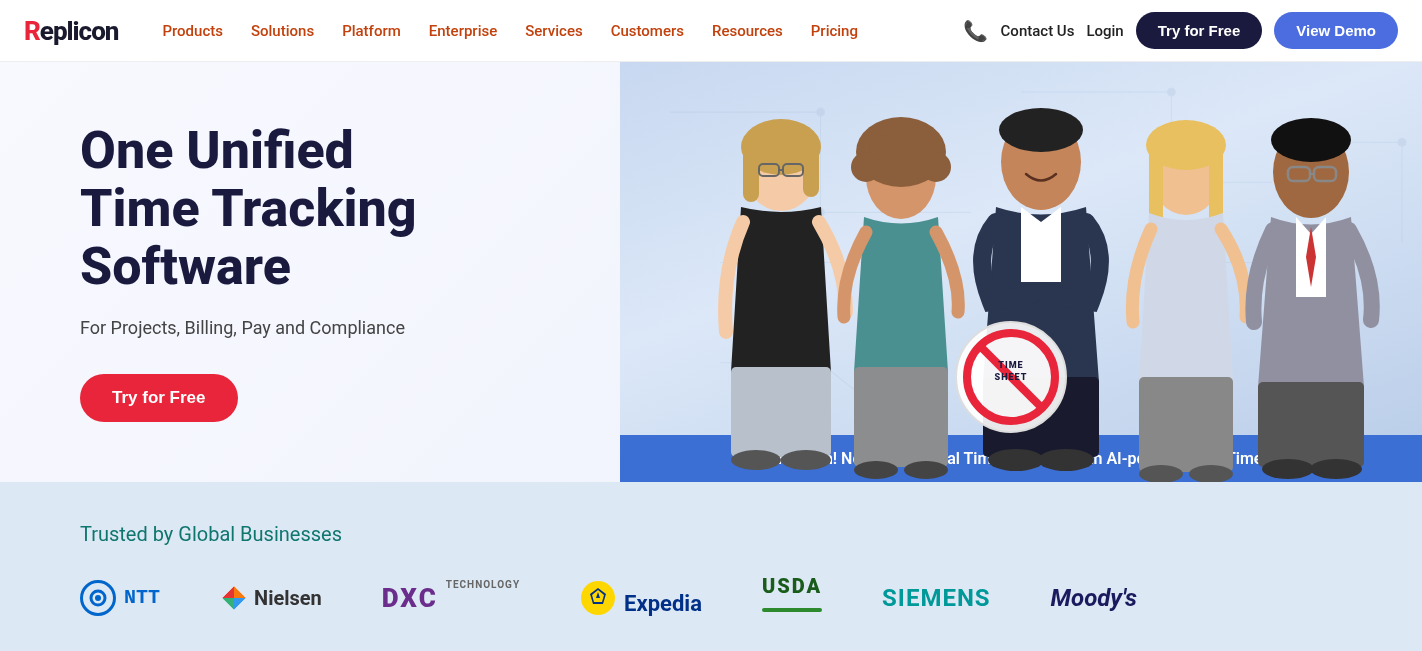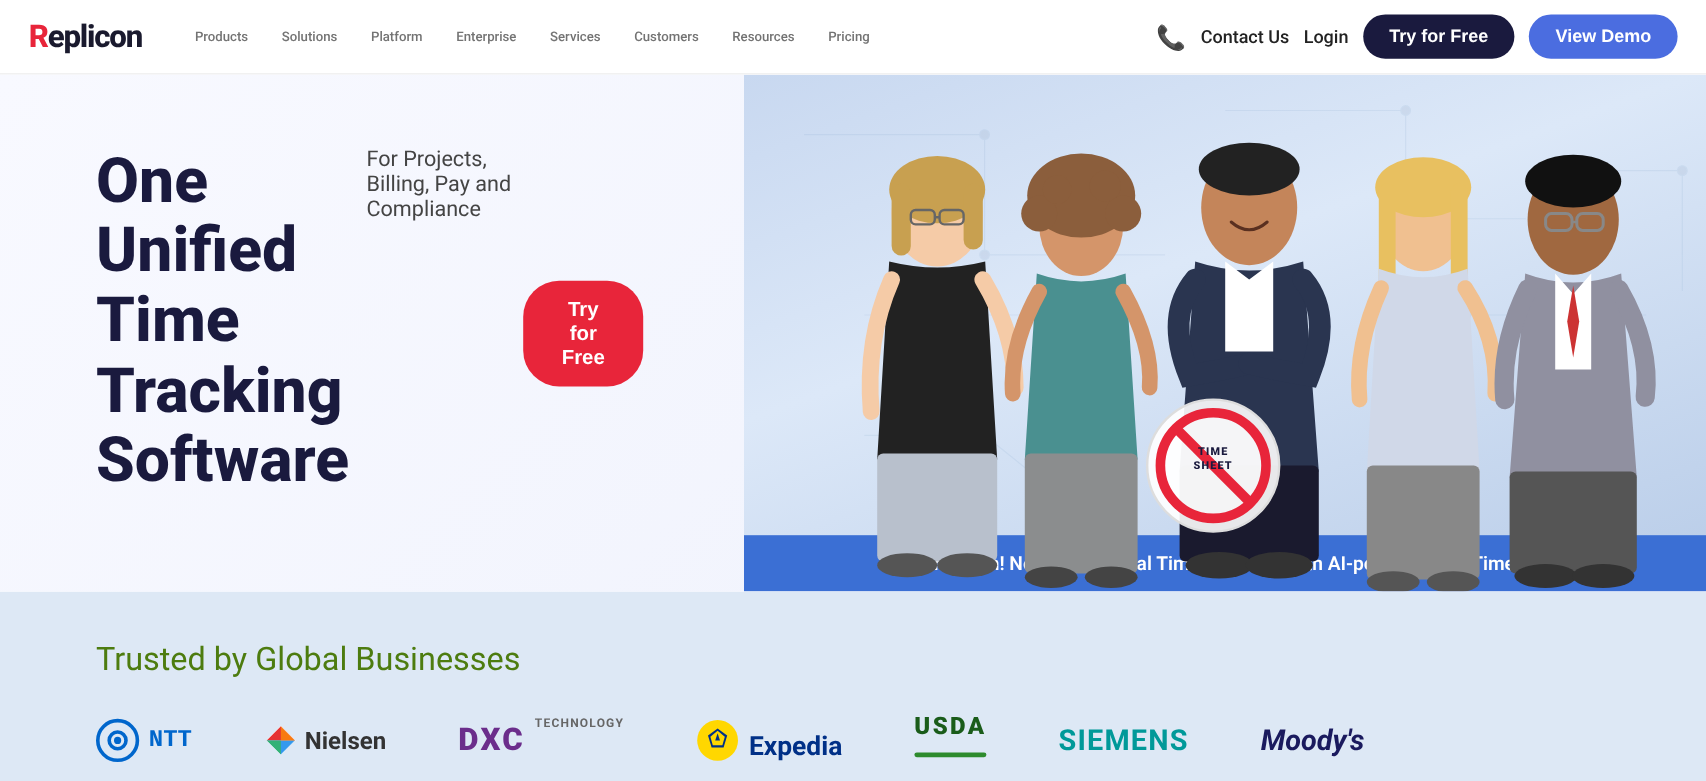--- a/index.html
+++ b/index.html
@@ -27,22 +27,22 @@
       gap: 0;
     }
     .logo-r { color: #e8253a; }
     .nav-links {
       display: flex;
       align-items: center;
       gap: 4px;
       flex: 1;
     }
     .nav-link {
-      font-size: 11px;
-      color: #737373;
+      font-size: 15px;
+      color: #c2410c;
       padding: 8px 12px;
       cursor: pointer;
       white-space: nowrap;
       font-weight: 500;
     }
     .nav-right {
       display: flex;
       align-items: center;
       gap: 12px;
       margin-left: auto;
@@ -91,23 +91,23 @@
       display: flex;
       align-items: stretch;
       background: linear-gradient(135deg, #f8f9ff 0%, #eef1fc 100%);
       min-height: 400px;
       position: relative;
       overflow: hidden;
     }
     .hero-left {
       flex: 0 0 620px;
       display: flex;
-      flex-direction: row;
+      flex-direction: column;
       justify-content: center;
-      padding: 60px 84px 60px 80px;
+      padding: 60px 60px 60px 80px;
     }
     .hero-title {
       font-size: 52px;
       font-weight: 800;
       color: #1a1a3e;
       line-height: 1.12;
       margin-bottom: 20px;
     }
     .hero-subtitle {
       font-size: 18px;
@@ -179,22 +179,22 @@
       font-weight: 600;
       text-align: center;
     }
 
     
     .trusted-section {
       background: #dde8f5;
       padding: 40px 80px;
     }
     .trusted-title {
-      font-size: 27px;
-      color: #4d7c0f;
+      font-size: 20px;
+      color: #0f766e;
       margin-bottom: 28px;
       font-weight: 400;
     }
     .logos-row {
       display: flex;
       align-items: center;
       gap: 60px;
       flex-wrap: wrap;
     }
     .logo-item {

